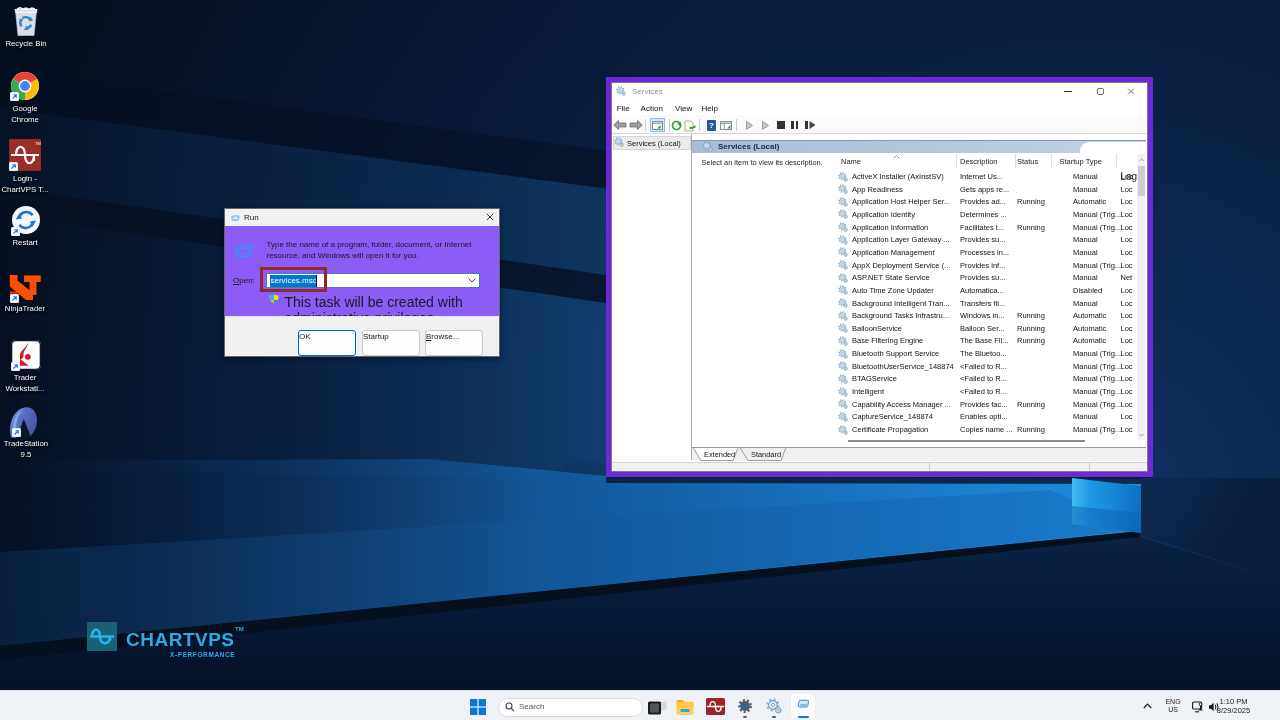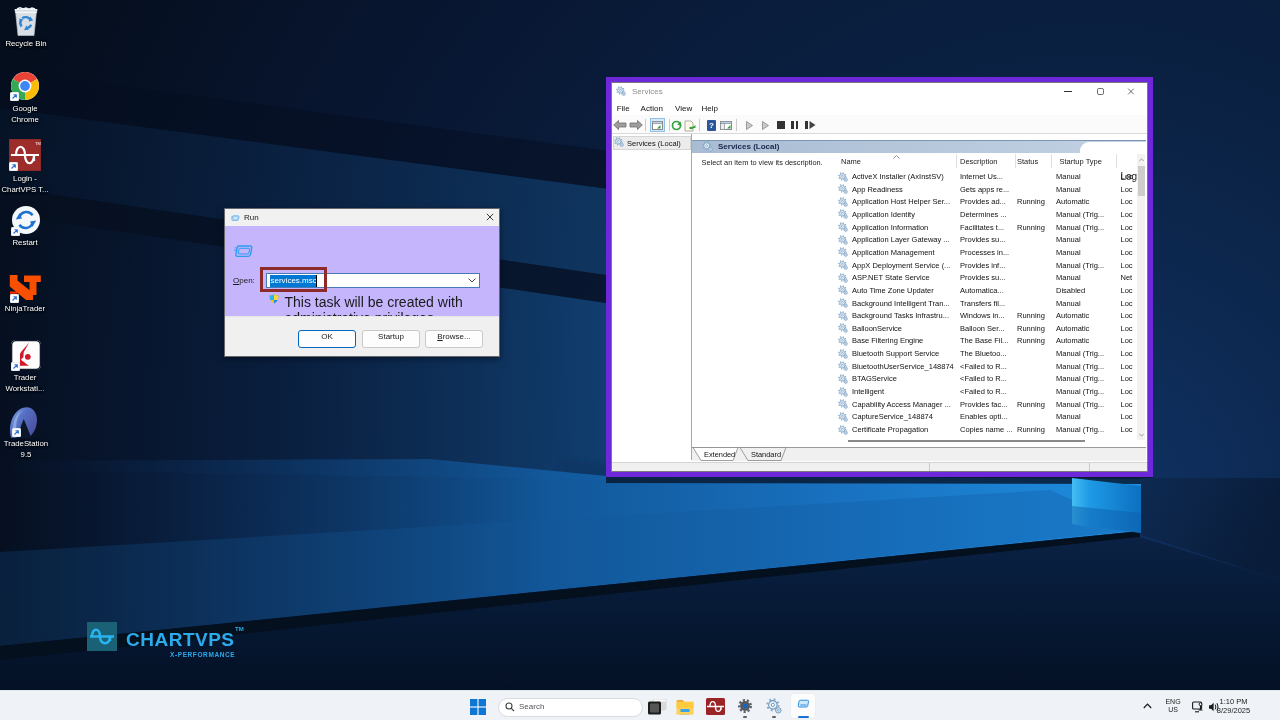--- a/index.html
+++ b/index.html
@@ -1,29 +1,29 @@
 <!DOCTYPE html>
 <html><head><meta charset="utf-8">
 <style>
 *{margin:0;padding:0;box-sizing:border-box}
 html,body{width:1280px;height:720px;overflow:hidden;font-family:"Liberation Sans",sans-serif;background:#081226}
 .ab{position:absolute}
 
 .dlabel{position:absolute;width:76px;color:#fff;font-size:7.8px;text-align:center;line-height:10.5px;text-shadow:0 1px 2px rgba(0,0,0,.95),0 0 3px rgba(0,0,0,.8)}
 
-#run{left:224px;top:208px;width:276px;height:149px;background:#c4b5fd;border:1px solid #64686c;box-shadow:0 2px 6px rgba(2,8,20,0.55);font-size:8px;color:#1a1a1a}
+#run{left:224px;top:208px;width:276px;height:149px;background:#8b5cf6;border:1px solid #64686c;box-shadow:0 2px 6px rgba(2,8,20,0.55);font-size:8px;color:#1a1a1a}
 #runtitle{position:absolute;left:0;top:0;width:100%;height:17px;background:#f1f1f1}
 #runfoot{position:absolute;left:0;top:107px;width:100%;height:40px;background:#f0f0f0;border-top:1px solid #e6e6e6}
-.rbtn{position:absolute;top:121px;width:58px;height:18px;background:#fdfdfd;border:1px solid #c9c9c9;border-radius:3px;text-align:center;line-height:12.5px;font-size:8px;color:#1a1a1a}
+.rbtn{position:absolute;top:121px;width:58px;height:26px;background:#fdfdfd;border:1px solid #c9c9c9;border-radius:3px;text-align:left;line-height:12.5px;font-size:8px;color:#1a1a1a}
 
 #svcred{left:606px;top:77px;width:547px;height:400px;background:#6d28d9}
 #svc{position:absolute;left:5px;top:5px;width:537px;height:390px;background:#fff;border:1px solid #7a7a7a;font-size:7.5px;color:#111}
 .srow{position:absolute;left:223px;width:301px;height:12.65px;overflow:hidden;white-space:nowrap}
 .srow span{position:absolute;top:1.5px}
-.sc1{left:17px}.sc2{left:125px}.sc3{left:182px}.sc4{left:221px}.sc5{left:285.5px}
+.sc1{left:17px}.sc2{left:125px}.sc3{left:182px}.sc4{left:238px}.sc5{left:285.5px}
 .srow svg{position:absolute;left:3px;top:1px}
 .mtxt{position:absolute;top:21px;font-size:8px;color:#111}
 
 #taskbar{left:0;top:690px;width:1280px;height:30px;background:#eff3f8;border-top:1px solid #e2e6ea}
 .tdot{position:absolute;top:24.5px;width:4px;height:2.5px;border-radius:1.5px;background:#5f6368}
 </style></head>
 <body>
 <svg class="ab" style="left:0;top:0" width="0" height="0">
  <defs>
   <symbol id="gear" viewBox="0 0 20 20">
@@ -230,20 +230,21 @@
  <svg class="ab" style="left:6px;top:4.5px" width="9" height="8" viewBox="0 0 26 20">
       <use href="#runico"></use>
     </svg>
  <div class="ab" style="left:19px;top:4px;font-size:8px">Run</div>
  <svg class="ab" style="left:260.5px;top:3.7px" width="8" height="8" viewBox="0 0 10 10">
       <path d="M1 1 L9 9 M9 1 L1 9" stroke="#222" stroke-width="1.1"></path>
     </svg>
  <svg class="ab" style="left:9px;top:34px" width="20" height="16" viewBox="0 0 26 20">
       <use href="#runico"></use>
     </svg>
+ <div class="ab" style="left:41.5px;top:29.5px;width:215px;font-size:8px;line-height:11.3px">Type the name of a program, folder, document, or Internet resource, and Windows will open it for you.</div>
  <div class="ab" style="left:8px;top:67px;font-size:8px"><u>O</u>pen:</div>
  <div class="ab" style="left:41px;top:64px;width:214px;height:15px;background:#fff;border:1px solid #4a7ab5"></div>
  <svg class="ab" style="left:243px;top:69px" width="8" height="5" viewBox="0 0 8 5">
       <path d="M0.5 0.5 L4 4 L7.5 0.5" stroke="#444" stroke-width="1" fill="none"></path>
     </svg>
  <div class="ab" style="left:44.5px;top:66px;width:46.5px;height:12px;background:#0078d4;color:#fff;font-size:8px;line-height:12px;padding-left:1px">services.msc</div>
  <div class="ab" style="left:91px;top:66px;width:1px;height:12px;background:#000"></div>
  <div class="ab" style="left:34.5px;top:57.5px;width:67.5px;height:25.5px;border:3.5px solid #8d2b2b"></div>
  <svg class="ab" style="left:43.5px;top:84.5px" width="10" height="10" viewBox="0 0 20 20">
   <path d="M10 1 C13 2.5 16 3 19 3 C19 10 17 16 10 19 C3 16 1 10 1 3 C4 3 7 2.5 10 1 Z" fill="#f3c200"></path>

